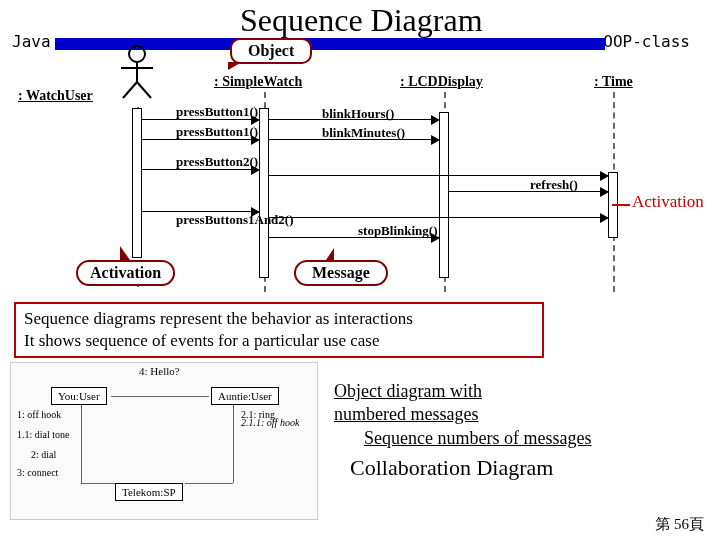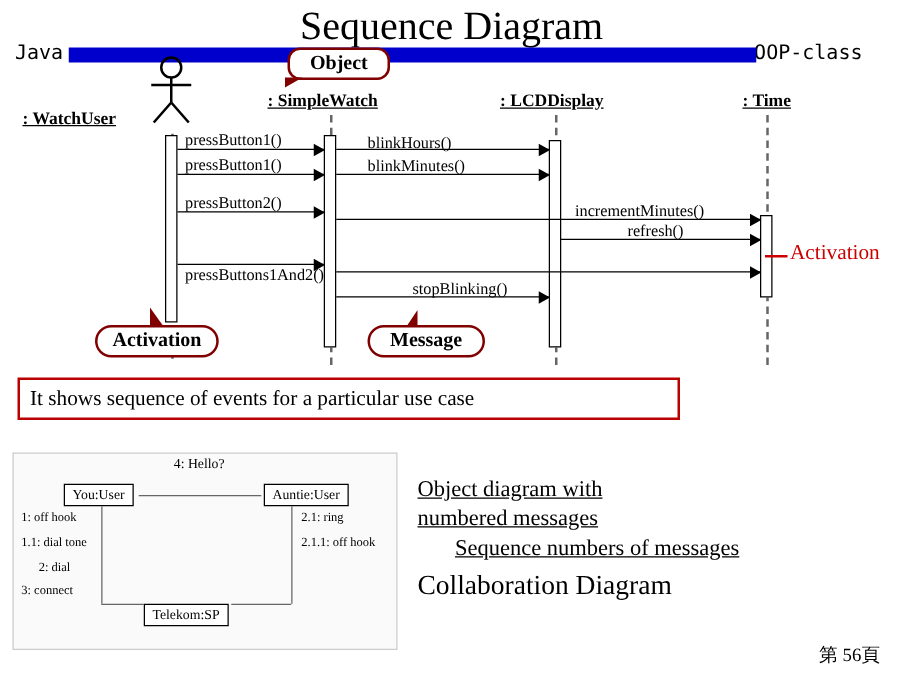--- a/index.html
+++ b/index.html
@@ -22,21 +22,21 @@
   .lifeline { position: absolute; top: 30px; width: 0; border-left: 2px dashed #666; height: 200px; }
   .lu { left: 125px; height: 180px; top: 45px; }
   .ls { left: 252px; }
   .ld { left: 432px; }
   .lt { left: 601px; }
   .act-bar { position: absolute; background: #fff; border: 1px solid #000; width: 10px; }
   .ab1 { left: 120px; top: 46px; height: 150px; }
   .ab2 { left: 247px; top: 46px; height: 170px; }
   .ab3 { left: 427px; top: 50px; height: 166px; }
   .ab4 { left: 596px; top: 110px; height: 66px; }
-  .msg { position: absolute; font-weight: normal; font-size: 13px; white-space: nowrap; }
+  .msg { position: absolute; font-weight: bold; font-size: 13px; white-space: nowrap; margin-left: 28px; }
   .arrow { position: absolute; height: 0; border-top: 1.5px solid #000; }
   .arrow::after { content: ""; position: absolute; right: -1px; top: -5px; border-left: 9px solid #000; border-top: 5px solid transparent; border-bottom: 5px solid transparent; }
   .m1 { top: 42px; left: 136px; } .a1 { top: 57px; left: 130px; width: 117px; }
   .m2 { top: 62px; left: 136px; } .a2 { top: 77px; left: 130px; width: 117px; }
   .m3 { top: 44px; left: 282px; } .a3 { top: 57px; left: 257px; width: 170px; }
   .m4 { top: 63px; left: 282px; } .a4 { top: 77px; left: 257px; width: 170px; }
   .m5 { top: 92px; left: 136px; } .a5 { top: 107px; left: 130px; width: 117px; }
   .m6 { top: 99px; left: 448px; } .a6 { top: 113px; left: 257px; width: 339px; }
   .m7 { top: 115px; left: 490px; } .a7 { top: 129px; left: 436px; width: 160px; }
   .m8 { top: 150px; left: 136px; } .a8 { top: 149px; left: 130px; width: 117px; }
@@ -56,26 +56,26 @@
   .od-you { top: 24px; left: 40px; } .od-aunt { top: 24px; left: 200px; text-align: center; } .od-tel { top: 120px; left: 104px; }
   .od-hello { top: 2px; left: 128px; font-size: 11px; position: absolute; }
   .od-line { position: absolute; background: #666; }
   .od-l1 { top: 33px; left: 100px; width: 98px; height: 1px; }
   .od-l2 { top: 42px; left: 70px; width: 1px; height: 78px; }
   .od-l3 { top: 120px; left: 70px; width: 34px; height: 1px; }
   .od-l4 { top: 42px; left: 222px; width: 1px; height: 78px; }
   .od-l5 { top: 120px; left: 174px; width: 48px; height: 1px; }
   .od-lbl { position: absolute; font-size: 10px; }
   .od1 { top: 46px; left: 6px; } .od11 { top: 66px; left: 6px; } .od2 { top: 86px; left: 20px; } .od3 { top: 104px; left: 6px; }
-  .od21 { top: 46px; left: 230px; } .od211 { top: 66px; left: 230px; }
+  .od21 { top: 46px; left: 230px; } .od211 { top: 54px; left: 230px; font-style: italic; }
   
   .collab-text { position: absolute; top: 380px; left: 334px; font-size: 18px; line-height: 1.3; }
   .collab-text u { text-decoration: underline; }
   .indent { margin-left: 30px; display: block; }
-  .collab-title { font-size: 22px; margin-top: 4px; display: block; }
+  .collab-title { font-size: 22px; margin-top: 4px; display: block; margin-left: 16px; }
   .page-no { position: absolute; bottom: 6px; right: 16px; font-size: 15px; }
 </style>
 </head>
 <body>
 
 <div class="java-label">Java</div>
 <div class="oop-label">OOP-class</div>
 <div class="title">Sequence Diagram</div>
 <div class="blue-bar"></div>
 <div class="object-box">Object</div>
@@ -106,39 +106,39 @@
   <div class="msg m1">pressButton1()</div>
     <div class="arrow a1"></div>
   <div class="msg m2">pressButton1()</div>
     <div class="arrow a2"></div>
   <div class="msg m3">blinkHours()</div>
     <div class="arrow a3"></div>
   <div class="msg m4">blinkMinutes()</div>
     <div class="arrow a4"></div>
   <div class="msg m5">pressButton2()</div>
     <div class="arrow a5"></div>
-  <div class="msg m6">incrementMinutes()</div>
     <div class="arrow a6"></div>
   <div class="msg m7">refresh()</div>
     <div class="arrow a7"></div>
   <div class="msg m8">pressButtons1And2()</div>
     <div class="arrow a8"></div>
     <div class="arrow a9"></div>
   <div class="msg m10">stopBlinking()</div>
     <div class="arrow a10"></div>
 </div>
 
 <div class="act-tail-left"></div>
 <div class="activation-callout-left">Activation</div>
 <div class="msg-tail"></div>
 <div class="message-callout">Message</div>
 <div class="act-line-right"></div>
 <div class="activation-right">Activation</div>
 
 <div class="red-box">
+  <div>Sequence diagrams represent the behavior as interactions</div>
   <div>It shows sequence of events for a particular use case</div>
 </div>
 
 <div class="obj-diagram-img">
   <div class="od-hello">4: Hello?</div>
   <div class="od-box od-you">You:User</div>
   <div class="od-box od-aunt">Auntie:User</div>
   <div class="od-box od-tel">Telekom:SP</div>
   <div class="od-line od-l1"></div>
   <div class="od-line od-l2"></div>

